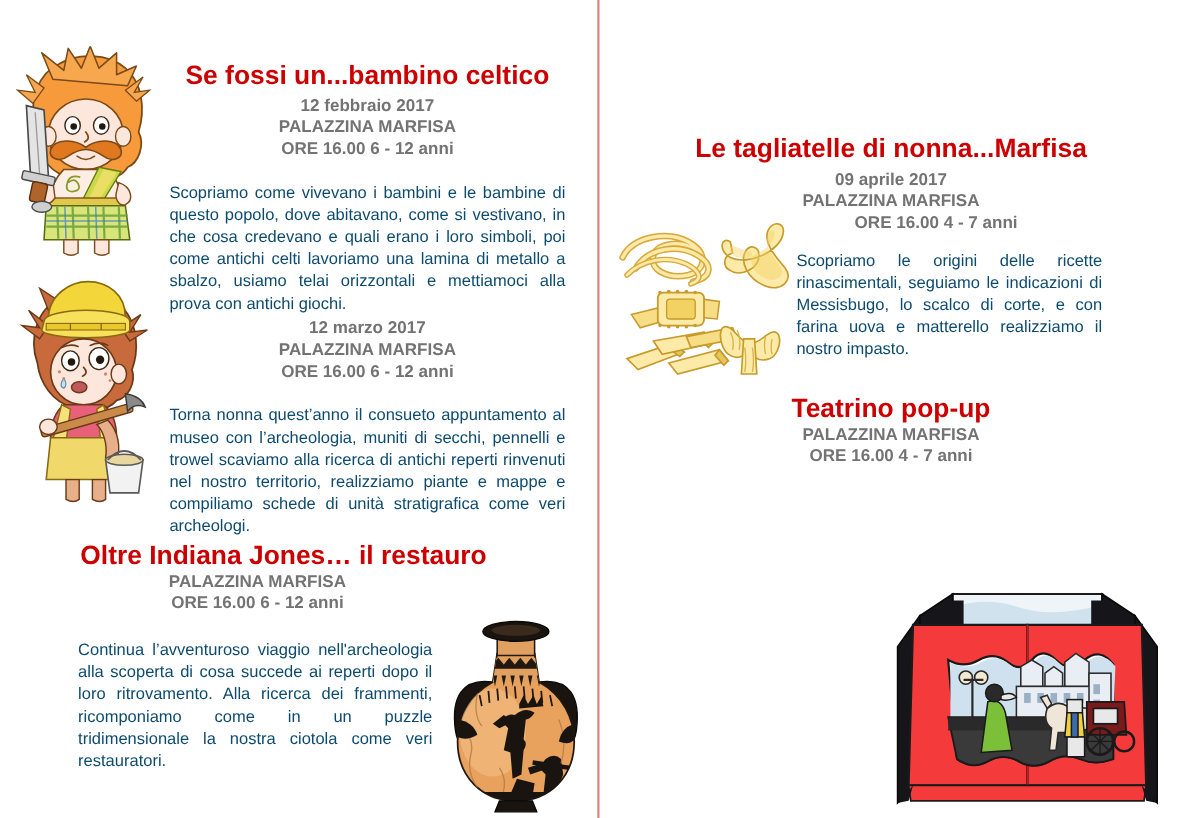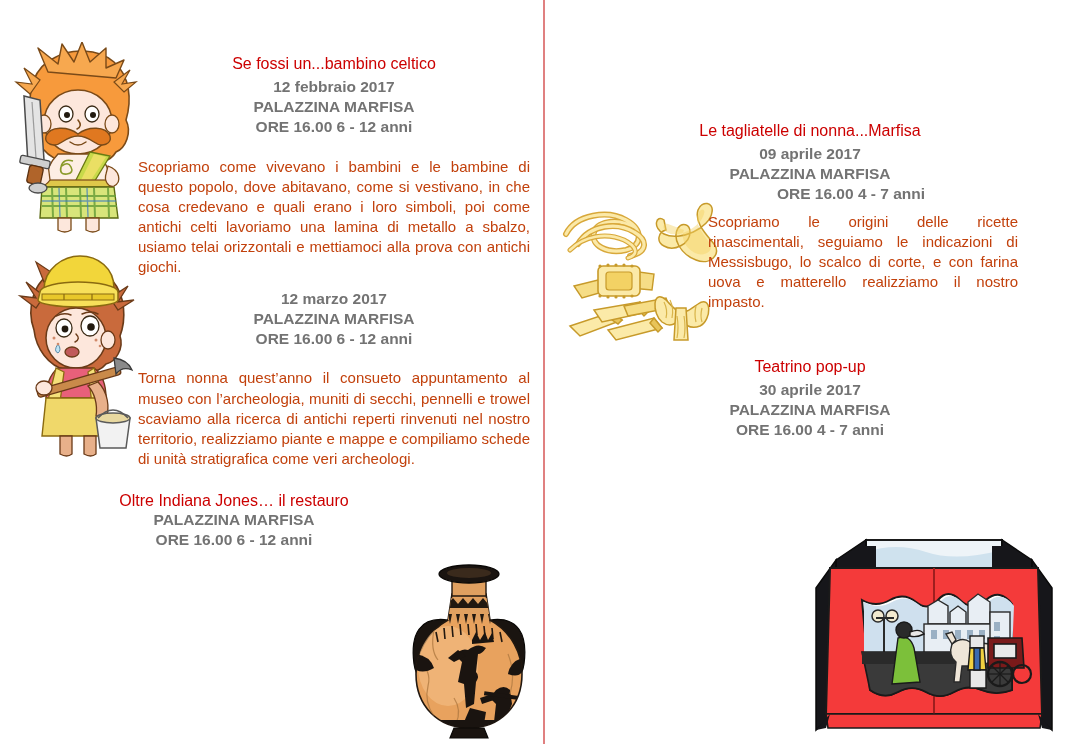--- a/index.html
+++ b/index.html
@@ -28,40 +28,40 @@
     width: 2px;
     height: 744px;
     background: #e08080;
   }
 
   
   .block { position: absolute; }
 
   .ev-title {
     color: #cc0000;
-    font-size: 16px;
-    font-weight: normal;
+    font-size: 24px;
+    font-weight: bold;
     line-height: 1.15;
     white-space: nowrap;
     margin: 0;
   }
   .ev-line {
     color: #737373;
     font-size: 15.5px;
     font-weight: bold;
     line-height: 1.28;
     white-space: nowrap;
     margin: 0;
   }
   .ev-body {
-    color: #c2410c;
+    color: #0c4a6e;
     font-size: 15px;
     line-height: 1.34;
     text-align: justify;
-    margin: 0;
+    margin: 16px;
   }
   .ev-body .it { }
 
   .center { text-align: center; }
 
   
   .illus { position: absolute; }
   .illus svg { display: block; }
 </style>
 </head>
@@ -216,20 +216,21 @@
     <p class="ev-line center" style="margin-top:16px;">12 marzo 2017</p>
     <p class="ev-line center">PALAZZINA MARFISA</p>
     <p class="ev-line center">ORE 16.00  6 - 12 anni</p>
     <p class="ev-body" style="margin-top:20px;"><span>Torna nonna quest’anno il consueto appuntamento al museo con l’archeologia,  muniti di secchi, pennelli e </span><span class="it">trowel</span><span> scaviamo alla ricerca di antichi reperti rinvenuti nel nostro territorio, realizziamo piante e mappe e compiliamo schede di unità stratigrafica come veri archeologi.</span></p>
   </div>
 
   <div class="block" style="left:55px; top:492px; width:340px;">
     <p class="ev-title center" style="margin-left:18px;">Oltre Indiana Jones… il restauro</p>
     <p class="ev-line center" style="margin-left:18px;">PALAZZINA MARFISA</p>
     <p class="ev-line center" style="margin-left:18px;">ORE 16.00  6 - 12 anni</p>
+    <p class="ev-body" style="margin-top:22px; width:322px;">Continua l’avventuroso viaggio nell'archeologia alla scoperta di cosa succede ai reperti dopo il loro ritrovamento. Alla ricerca dei frammenti, ricomponiamo come in un puzzle tridimensionale la nostra ciotola come veri restauratori.</p>
   </div>
 
   <div class="illus" style="left:396px; top:558px;">
     <svg width="146" height="184" viewBox="0 0 146 184">
       <defs>
         <clipPath id="vaseClip">
           <path d="M56 36 L90 36 L94 62 C116 74 126 96 126 116
                    C126 148 104 170 73 170 C42 170 20 148 20 116
                    C20 96 30 74 52 62 Z"></path>
         </clipPath>
@@ -388,21 +389,20 @@
       </g>
     </svg>
   </div>
 
   <div class="block" style="left:708px; top:212px; width:310px;">
     <p class="ev-body">Scopriamo le origini delle ricette rinascimentali, seguiamo le indicazioni di Messisbugo, lo scalco di corte, e con farina uova e matterello realizziamo il nostro impasto.</p>
   </div>
 
   <div class="block" style="left:600px; top:358px; width:420px;">
     <p class="ev-title center">Teatrino pop-up</p>
-    <p class="ev-line center" style="margin-top:4px;">30 aprile 2017</p>
     <p class="ev-line center">PALAZZINA MARFISA</p>
     <p class="ev-line center">ORE 16.00  4 - 7 anni</p>
   </div>
 
 
   <div class="illus" style="left:800px; top:532px;">
     <svg width="268" height="206" viewBox="0 0 268 206">
 
       <path d="M66 8 L202 8 L202 40 L66 40 Z" fill="#eef4f8" stroke="#1a1a1a" stroke-width="2"></path>
       <path d="M66 20 q30 -10 60 0 q30 10 76 -2 L202 40 L66 40 Z" fill="#cfe2ee"></path>

